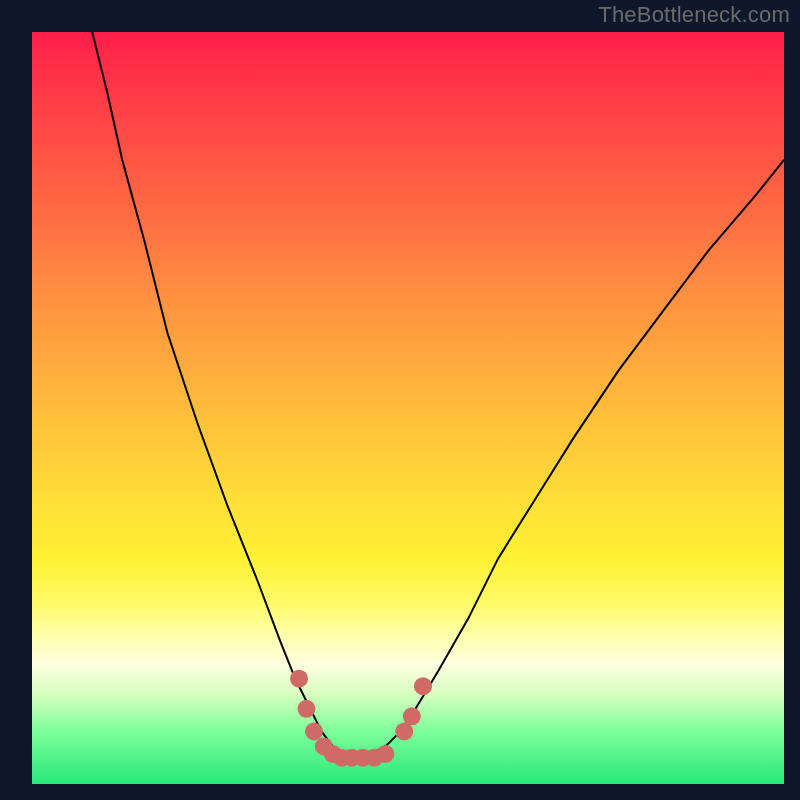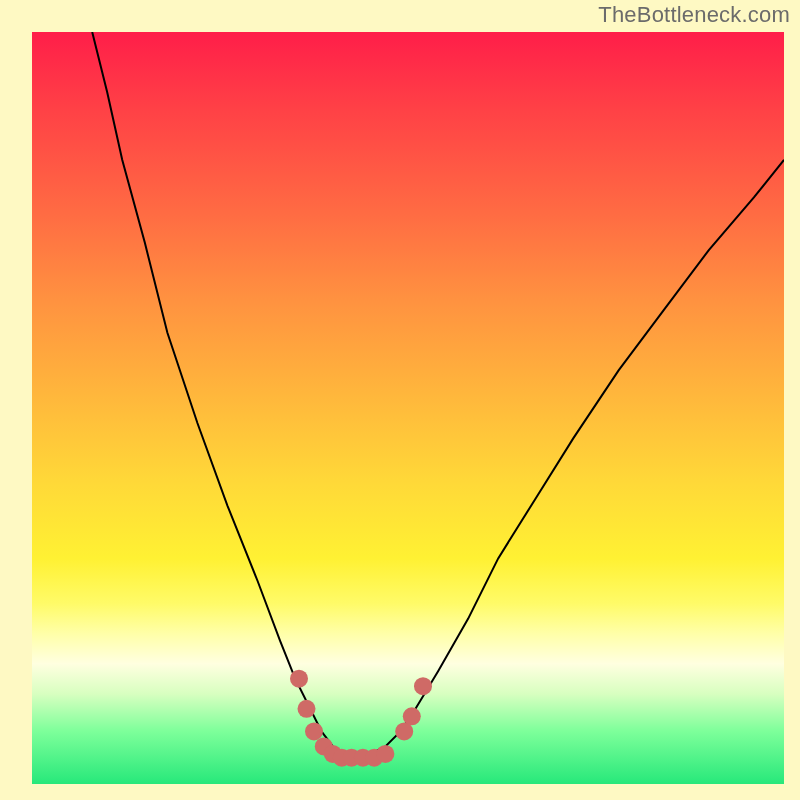--- a/index.html
+++ b/index.html
@@ -10,21 +10,21 @@
     background: #000;
     overflow: hidden;
     font-family: Arial, Helvetica, sans-serif;
   }
   .frame {
     position: absolute;
     left: 0;
     top: 0;
     width: 800px;
     height: 800px;
-    background: #fef9c3;
+    background: #0f172a;
   }
   .watermark {
     position: absolute;
     top: 2px;
     right: 10px;
     color: #6b6b6b;
     font-size: 22px;
     font-weight: 500;
     letter-spacing: 0.2px;
     z-index: 50;

